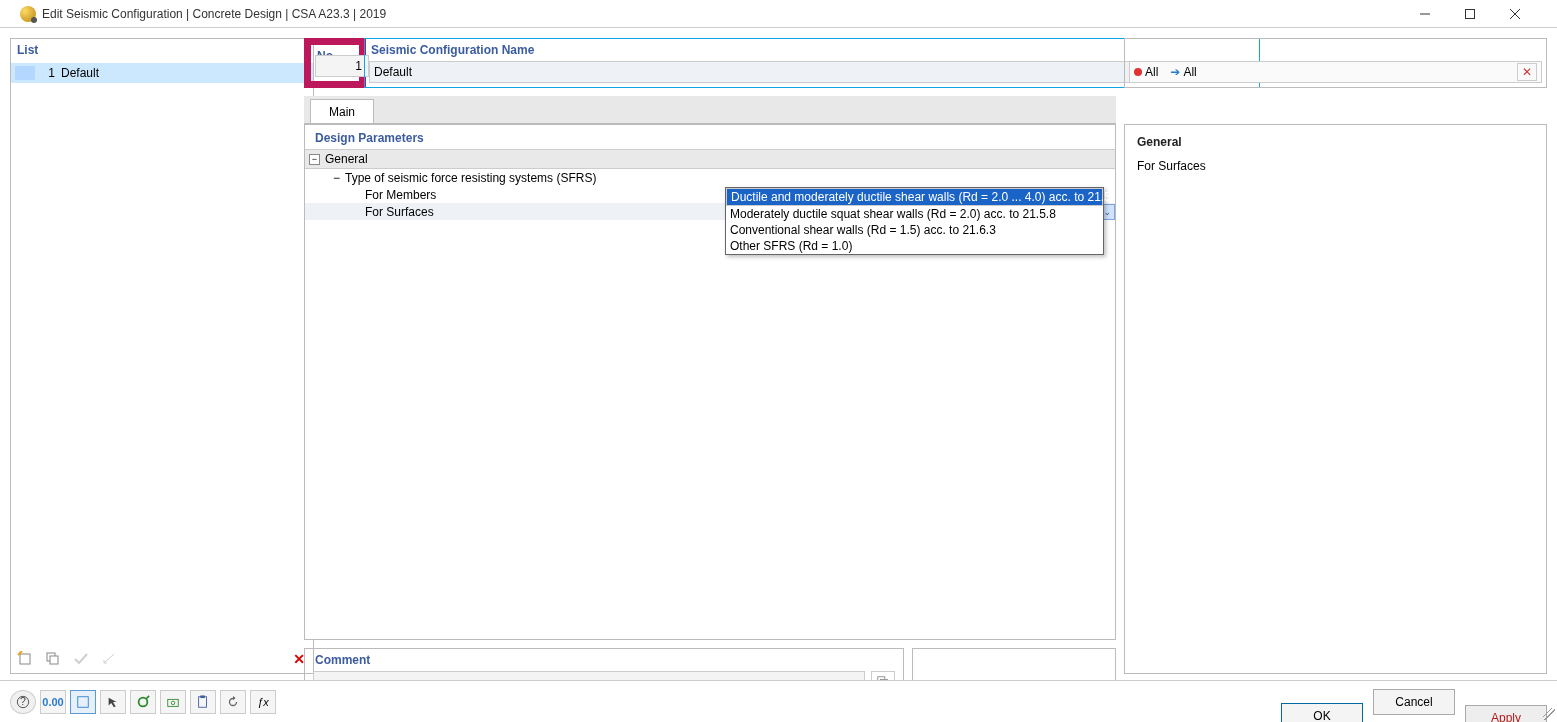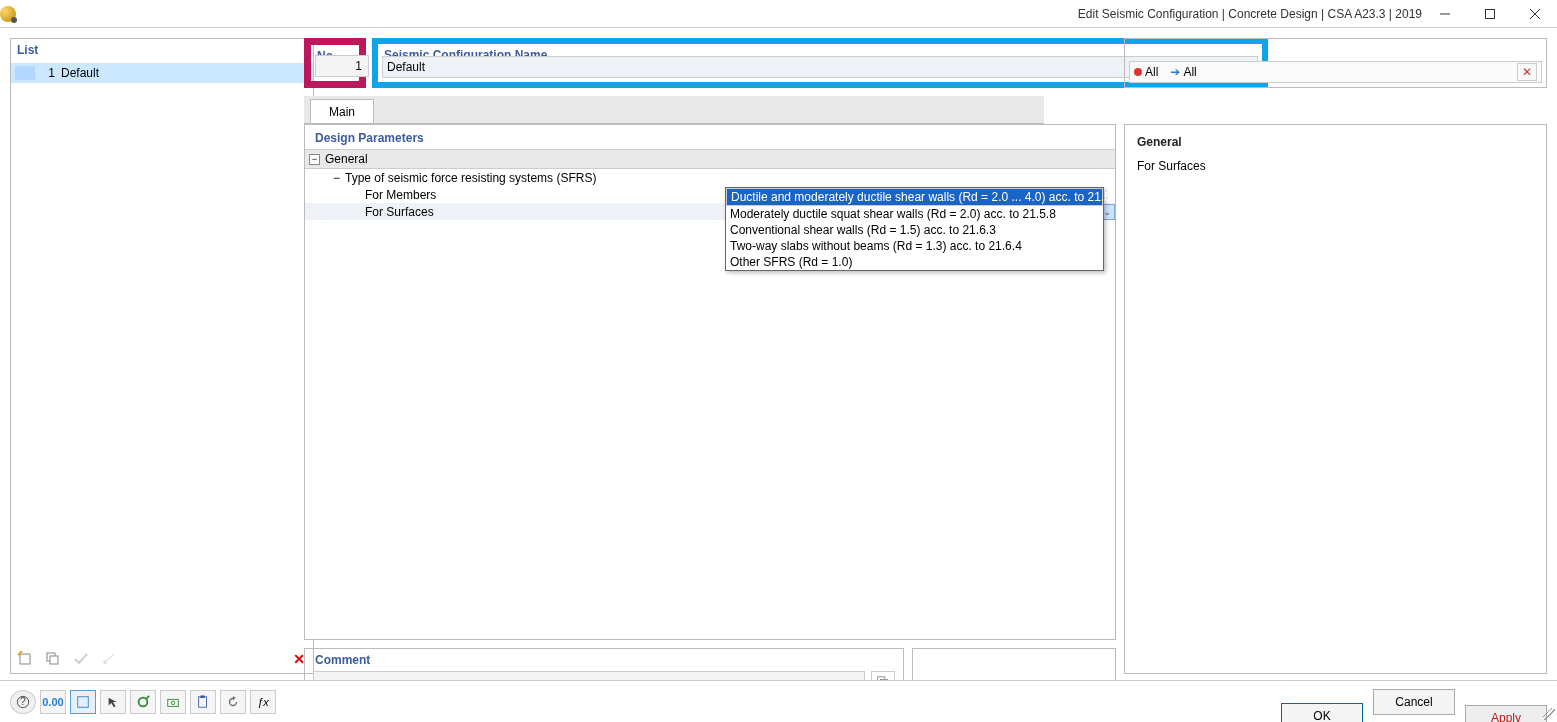--- a/index.html
+++ b/index.html
@@ -1,19 +1,19 @@
 <!DOCTYPE html>
 <html><head>
 <meta charset="utf-8">
 <style>
 * { box-sizing: border-box; margin: 0; padding: 0; font-family: "Segoe UI", Tahoma, sans-serif; font-size: 12px; }
 body { background: #fff; width: 1557px; height: 722px; overflow: hidden; color: #000; position: relative; }
 
 
-.titlebar { height: 28px; border-bottom: 1px solid #ccc; display: flex; align-items: center; padding: 0 0; text-align: right; }
+.titlebar { height: 28px; border-bottom: 1px solid #ccc; display: flex; align-items: center; padding: 0 20px; }
 .titlebar .ico { width: 16px; height: 16px; margin-right: 6px; background: radial-gradient(circle at 30% 30%, #ffd966, #b8860b); border-radius: 50%; position: relative; }
 .titlebar .ico::after { content:""; position:absolute; width:6px; height:6px; background:#555; border-radius:50%; right:-1px; bottom:-1px;}
 .titlebar .title { flex: 1; color: #333; }
 .winbtns { display: flex; }
 .winbtn { width: 45px; height: 26px; display:flex; align-items:center; justify-content:center; cursor:pointer; }
 .winbtn svg { width:10px; height:10px; stroke:#333; stroke-width:1; fill:none; }
 
 
 .content { position:absolute; left:4px; top:32px; right:4px; bottom:42px; }
 
@@ -24,34 +24,34 @@
 .listrow .colorchip { width:20px; height:14px; background:#b3d7ff; margin-left:4px; }
 .listrow .num { width:20px; text-align:right; margin-right:6px; }
 .left-toolbar { position:absolute; left:2px; bottom:2px; right:2px; height:24px; display:flex; align-items:center; gap:4px; }
 .toolbtn { width:24px; height:22px; border:1px solid transparent; display:flex; align-items:center; justify-content:center; cursor:pointer; color:#555; }
 .toolbtn.disabled { opacity:0.4; cursor:default; }
 .toolbtn.danger { color:#d00; font-weight:bold; font-size:14px; }
 
 
 .nopanel { position:absolute; left:300px; top:6px; width:62px; height:50px; border:7px solid #be185d; }
 .nopanel input { position:absolute; left:4px; bottom:4px; right:4px; width:54px; height:22px; text-align:right; padding-right:6px; border:1px solid #ccc; background:#f4f4f4; }
-.namepanel { position:absolute; left:368px; top:6px; width:896px; height:50px; border:6px solid #0ea5e9; }
+.namepanel { position:absolute; left:360px; top:6px; width:896px; height:50px; border:1px solid #0ea5e9; }
 .namepanel .selwrap { position:absolute; left:4px; right:4px; bottom:4px; height:22px; }
 .sel { width:100%; height:100%; border:1px solid #ccc; background:#eef1f6; padding:0 4px; display:flex; align-items:center; justify-content:space-between; cursor:pointer; }
 .sel .chev { font-size:10px; color:#555; }
 .assignpanel { position:absolute; left:1120px; top:6px; right:6px; height:50px; border:1px solid #bbb; }
 .assignbar { position:absolute; left:4px; right:4px; bottom:4px; height:22px; display:flex; align-items:center; gap:12px; border:1px solid #ccc; background:#fafafa; padding:0 4px;}
 .assignbar .dot { width:8px; height:8px; border-radius:50%; background:#d33; display:inline-block; margin-right:3px;}
 .assignbar .arrow { color:#2a7bd0; margin-right:3px;}
 .assignbar .grp { display:flex; align-items:center; cursor:pointer;}
 .assignbar .spacer { flex:1; }
 .assignbar .xbtn { width:20px; height:18px; border:1px solid #ccc; display:flex; align-items:center; justify-content:center; cursor:pointer; color:#c33;}
 
 
-.tabstrip { position:absolute; left:300px; top:64px; width:740px; height:28px; background:#e8e8e8; display:flex; align-items:flex-end; border-bottom:1px solid #bbb;}
+.tabstrip { position:absolute; left:300px; top:64px; width:812px; height:28px; background:#e8e8e8; display:flex; align-items:flex-end; border-bottom:1px solid #bbb;}
 .tab { height:24px; padding:0 18px; background:#fff; border:1px solid #bbb; border-bottom:none; margin-left:6px; display:flex; align-items:center; cursor:pointer;}
 
 .general-info { position:absolute; left:1120px; top:92px; right:6px; bottom:6px; border:1px solid #bbb; padding:10px 12px; background:#fff;}
 .general-info .h { font-weight:700; color:#222; margin-bottom:10px;}
 
 
 .designpanel { position:absolute; left:300px; top:92px; width:812px; height:516px; border:1px solid #bbb; background:#fff; overflow:hidden;}
 .designpanel .secthead { color:#3b5ca0; font-weight:600; padding:6px 8px 4px 10px;}
 .gridhdr { background:#e9e9e9; border-top:1px solid #ccc; border-bottom:1px solid #ccc; padding:2px 4px; display:flex; align-items:center; gap:5px;}
 .gridhdr .exp { width:11px; height:11px; border:1px solid #888; display:flex; align-items:center; justify-content:center; font-size:9px; line-height:9px; cursor:pointer; background:#fff;}
@@ -219,21 +219,20 @@
           <span>Ductile and moderately ductile shear walls (Rd = 2.0 ... 4.0) acc. to 21.5</span>
           <span class="chev">⌄</span>
         </div>
       </div>
     </div>
 
     <div class="dropdown">
       <div class="opt sel">Ductile and moderately ductile shear walls (Rd = 2.0 ... 4.0) acc. to 21.5</div>
       <div class="opt">Moderately ductile squat shear walls (Rd = 2.0) acc. to 21.5.8</div>
       <div class="opt">Conventional shear walls (Rd = 1.5) acc. to 21.6.3</div>
-      <div class="opt">Two-way slabs without beams (Rd = 1.3) acc. to 21.6.4</div>
       <div class="opt">Other SFRS (Rd = 1.0)</div>
     </div>
   </div>
 
   <div class="commentpanel">
     <div class="secthead">Comment</div>
     <div class="row">
       <div class="sel">
         <span></span>
         <span class="chev">⌄</span>

